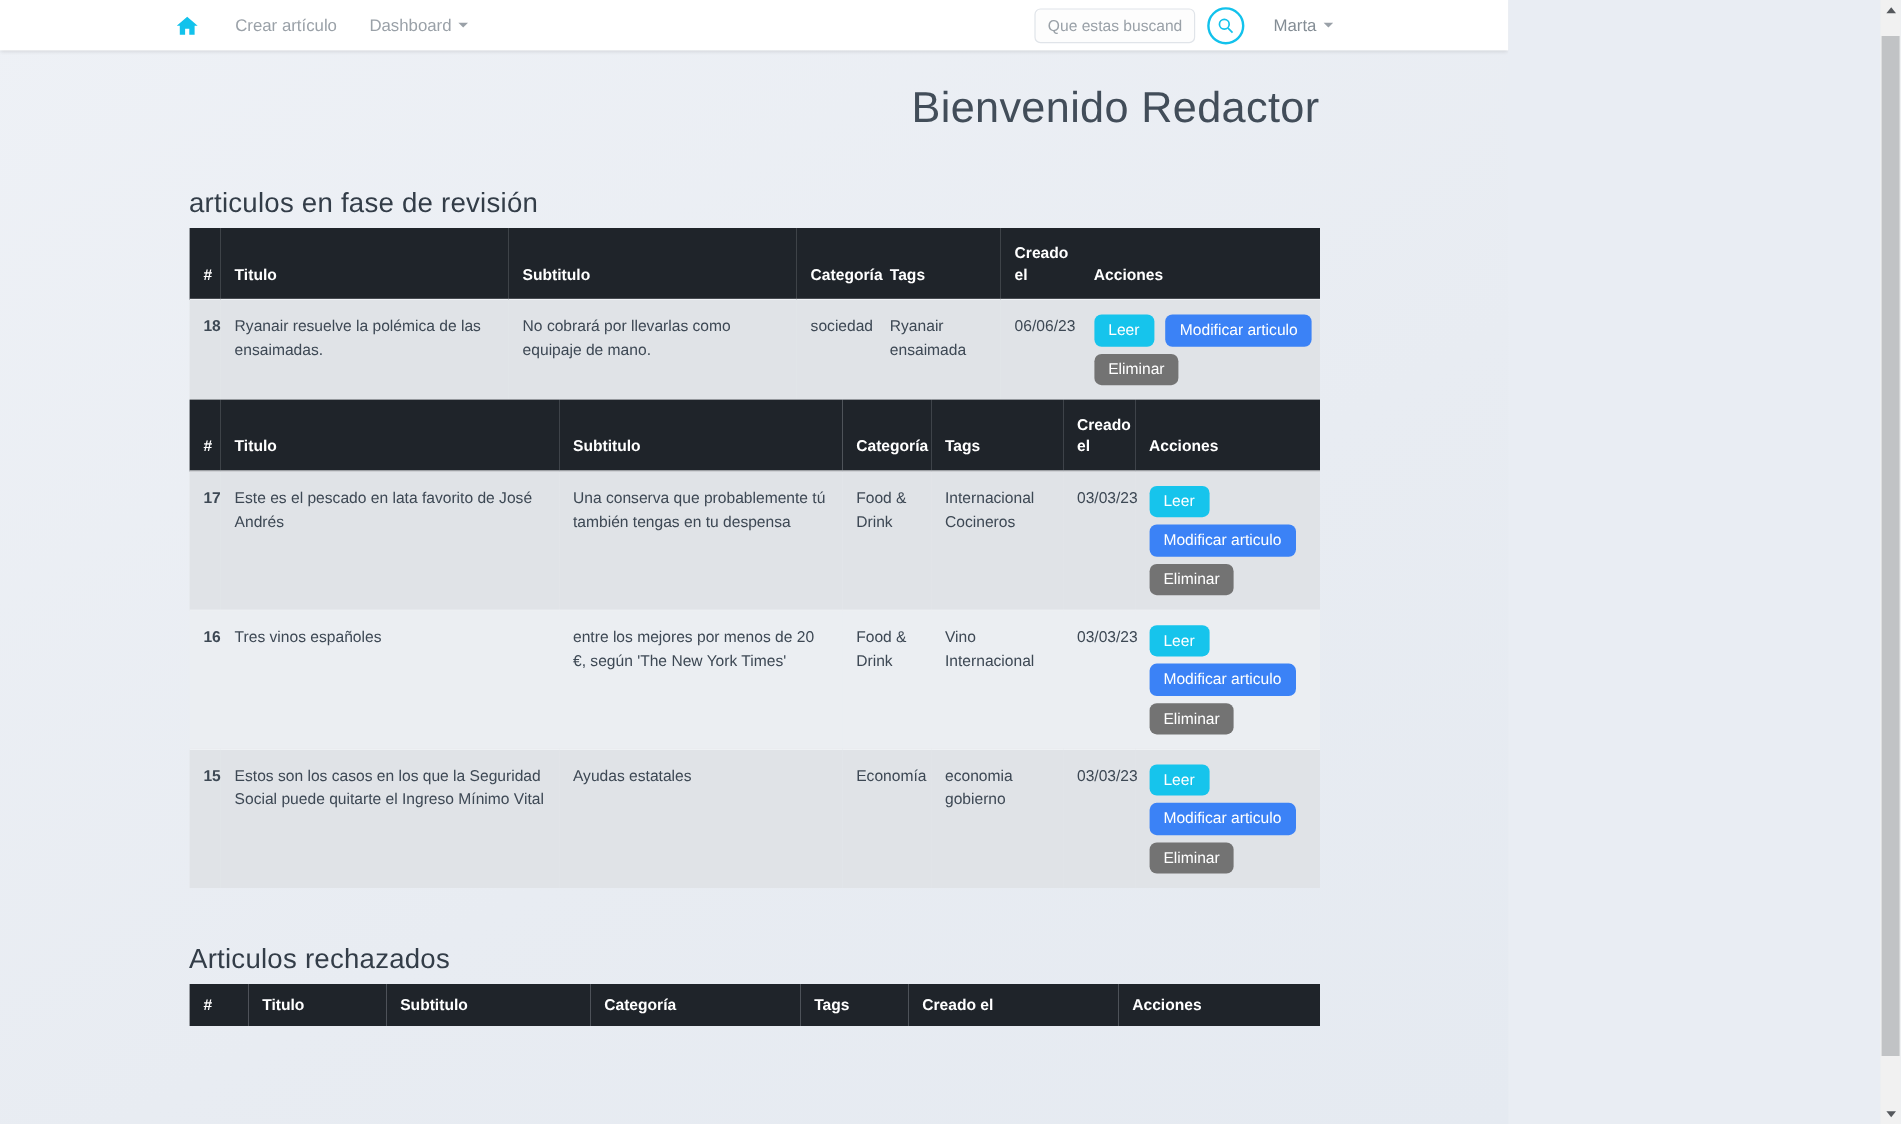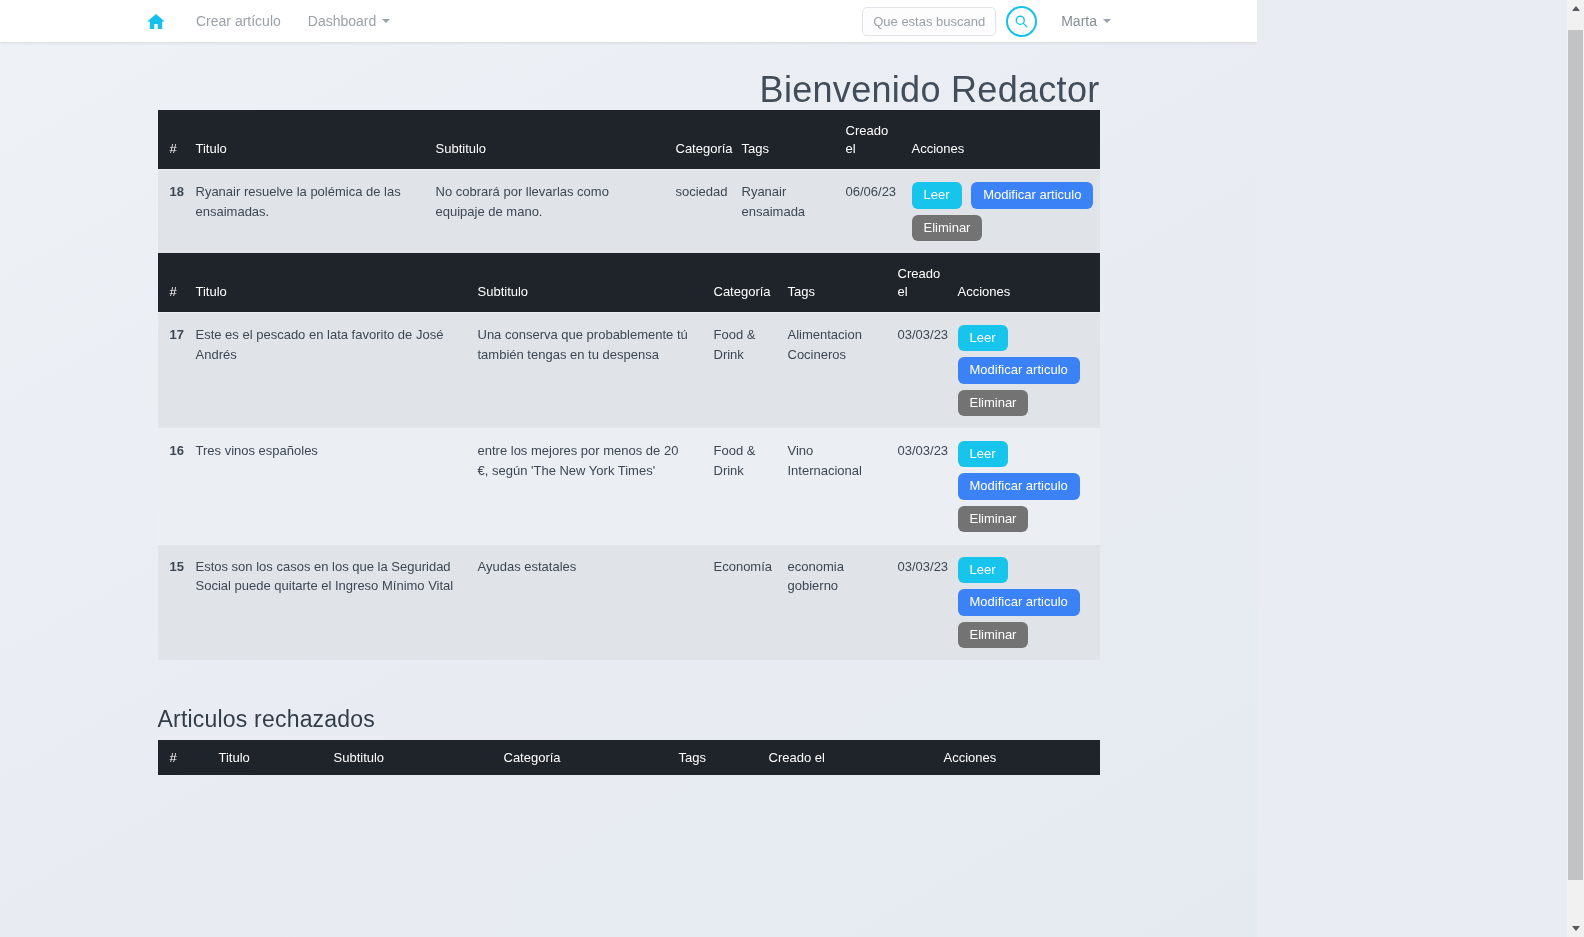--- a/index.html
+++ b/index.html
@@ -54,21 +54,21 @@
   .page-title {
     text-align: right; font-size: 36px; font-weight: 300; color: #424d59;
     margin-top: 27px; line-height: 1.15; letter-spacing: 0.3px;
   }
   .section-heading {
     font-size: 23px; font-weight: 400; color: #333d48;
     margin-top: 46px; margin-bottom: 7px; letter-spacing: 0.2px;
   }
   table { width: 100%; border-collapse: collapse; table-layout: fixed; }
   thead th {
-    background: #1f242a; color: #ffffff; font-size: 13px; font-weight: normal;
+    background: #1f242a; color: #ffffff; font-size: 13px; font-weight: bold;
     text-align: left; vertical-align: bottom; padding: 12px; line-height: 1.35;
   }
   thead.slim th { padding: 9px 12px; vertical-align: middle; }
   tbody td {
     padding: 12px; font-size: 13px; color: #3d4854; vertical-align: top;
     line-height: 1.5; border-top: 1px solid #eef1f4;
   }
   tbody tr { background: #ebeef2; }
   tbody tr.striped { background: #e0e3e7; }
   td.num { font-weight: bold; }
@@ -137,20 +137,21 @@
           <span class="caret"></span>
         </span>
       </div>
     </div>
   </div>
 
   <div class="container">
 
     <h1 class="page-title">Bienvenido Redactor</h1>
 
+    <h2 class="section-heading">articulos en fase de revisión</h2>
     <table>
       <colgroup>
         <col style="width:26px">
           <col style="width:240px">
           <col style="width:240px">
         <col style="width:66px">
           <col style="width:104px">
           <col style="width:66px">
         <col style="width:200px">
       </colgroup>
@@ -206,21 +207,21 @@
           <th>Creado el</th>
           <th>Acciones</th>
         </tr>
       </thead>
       <tbody>
         <tr class="striped">
           <td class="num">17</td>
           <td>Este es el pescado en lata favorito de José Andrés</td>
           <td>Una conserva que probablemente tú también tengas en tu despensa</td>
           <td>Food &amp; Drink</td>
-          <td>Alimentacion Cocineros</td>
+          <td>Internacional Cocineros</td>
           <td>03/03/23</td>
           <td>
             <div class="act-line"><button class="btn btn-leer">Leer</button></div>
             <div class="act-line"><button class="btn btn-mod">Modificar articulo</button></div>
             <div class="act-line"><button class="btn btn-del">Eliminar</button></div>
           </td>
         </tr>
         <tr>
           <td class="num">16</td>
           <td>Tres vinos españoles</td>

